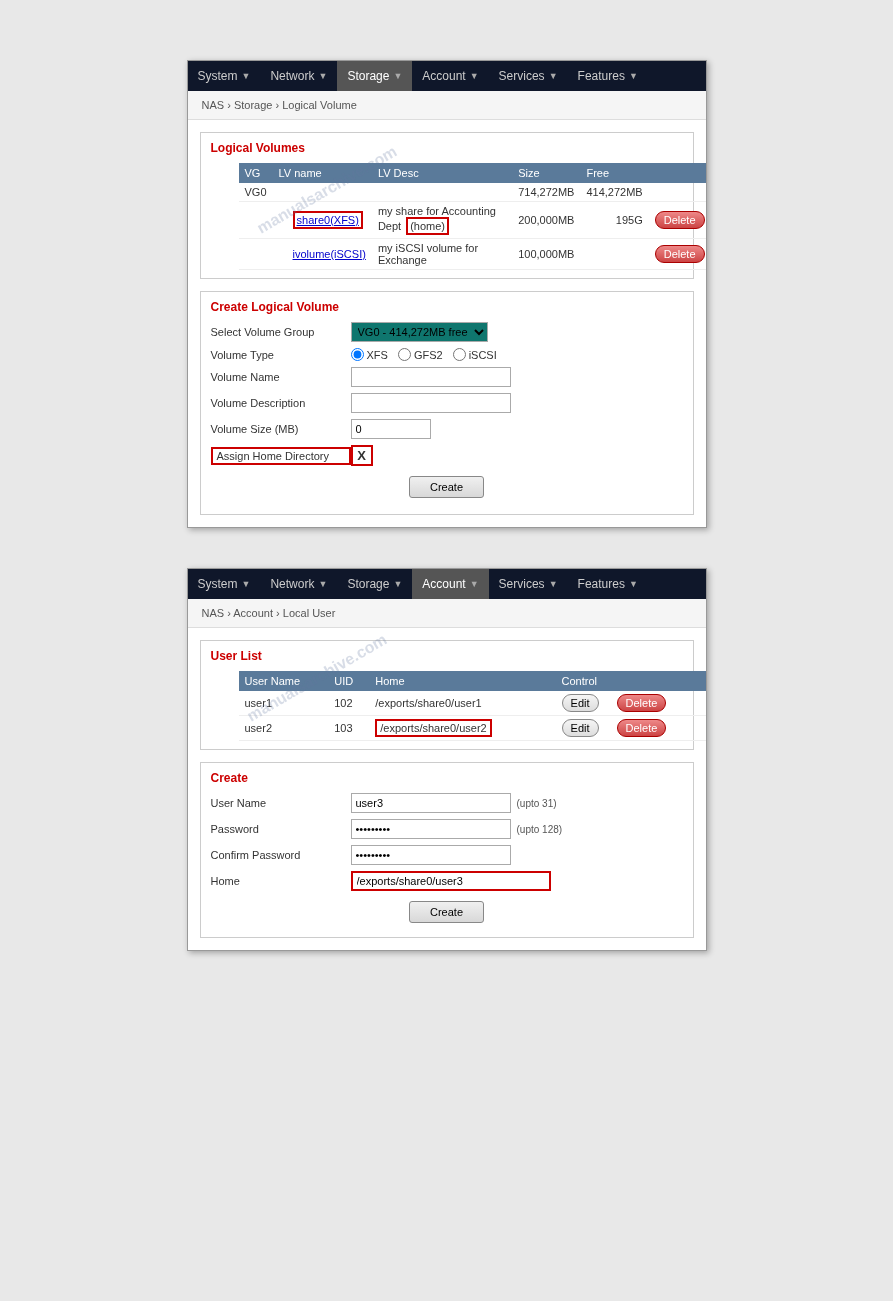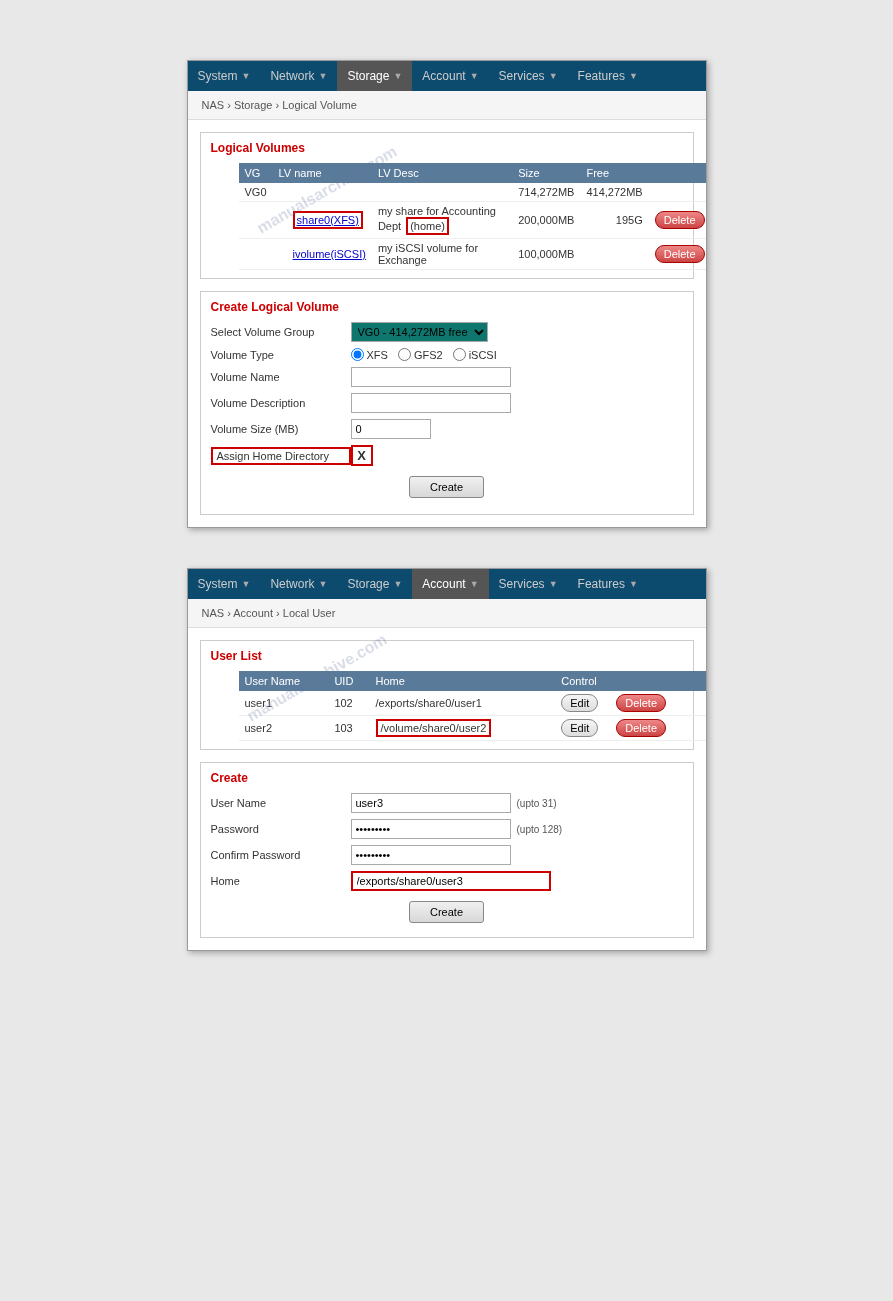--- a/index.html
+++ b/index.html
@@ -22,21 +22,21 @@
     
     .panel {
       width: 520px;
       border: 1px solid #999;
       background: #fff;
       box-shadow: 2px 2px 6px rgba(0,0,0,0.3);
     }
 
     
     .navbar {
-      background: #0c4a6e;
+      background: #0f172a;
       display: flex;
       align-items: stretch;
       height: 30px;
     }
 
     .nav-item {
       color: #ccc;
       font-size: 12px;
       padding: 0 10px;
       display: flex;
@@ -440,21 +440,21 @@
               <div class="ctrl-btns">
                 <button class="btn">Edit</button>
                 <button class="btn btn-red">Delete</button>
               </div>
             </td>
           </tr>
           <tr>
             <td>user2</td>
             <td>103</td>
             <td>
-              <span class="home-highlight" style="display:inline-block; padding:1px 3px;">/volume/share0/user2</span>
+              <span class="home-highlight" style="display:inline-block; padding:1px 3px;">/exports/share0/user2</span>
             </td>
             <td></td>
             <td>
               <div class="ctrl-btns">
                 <button class="btn">Edit</button>
                 <button class="btn btn-red">Delete</button>
               </div>
             </td>
           </tr>
         </tbody>

